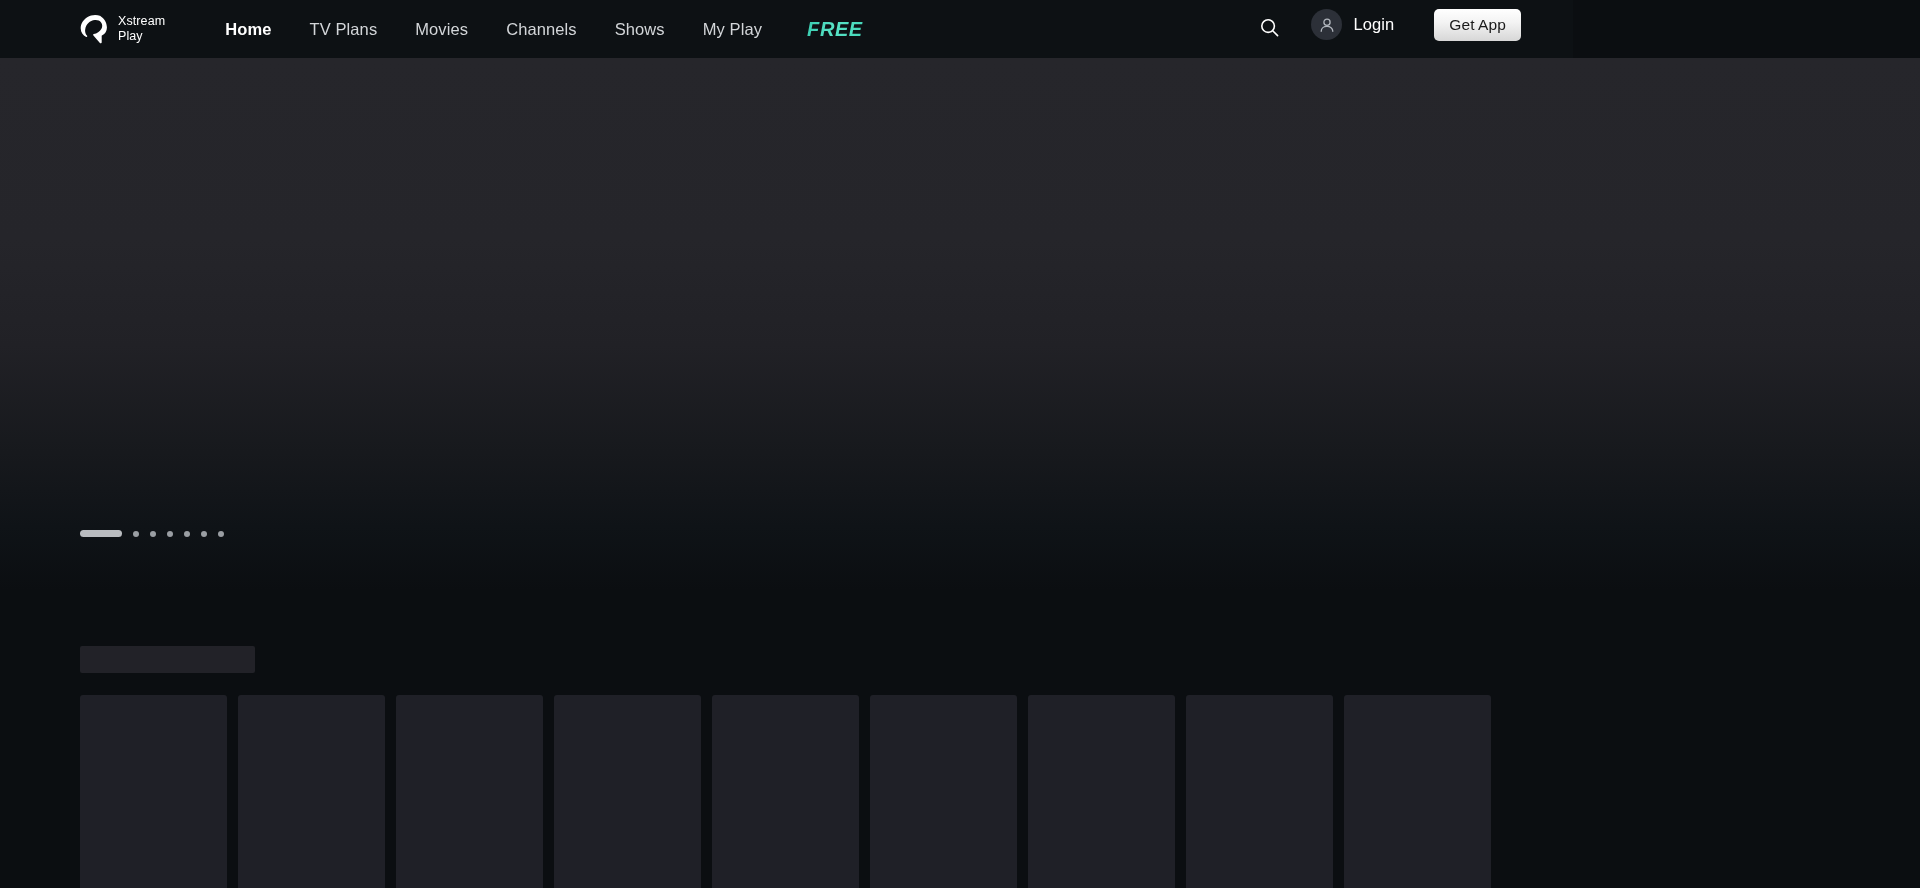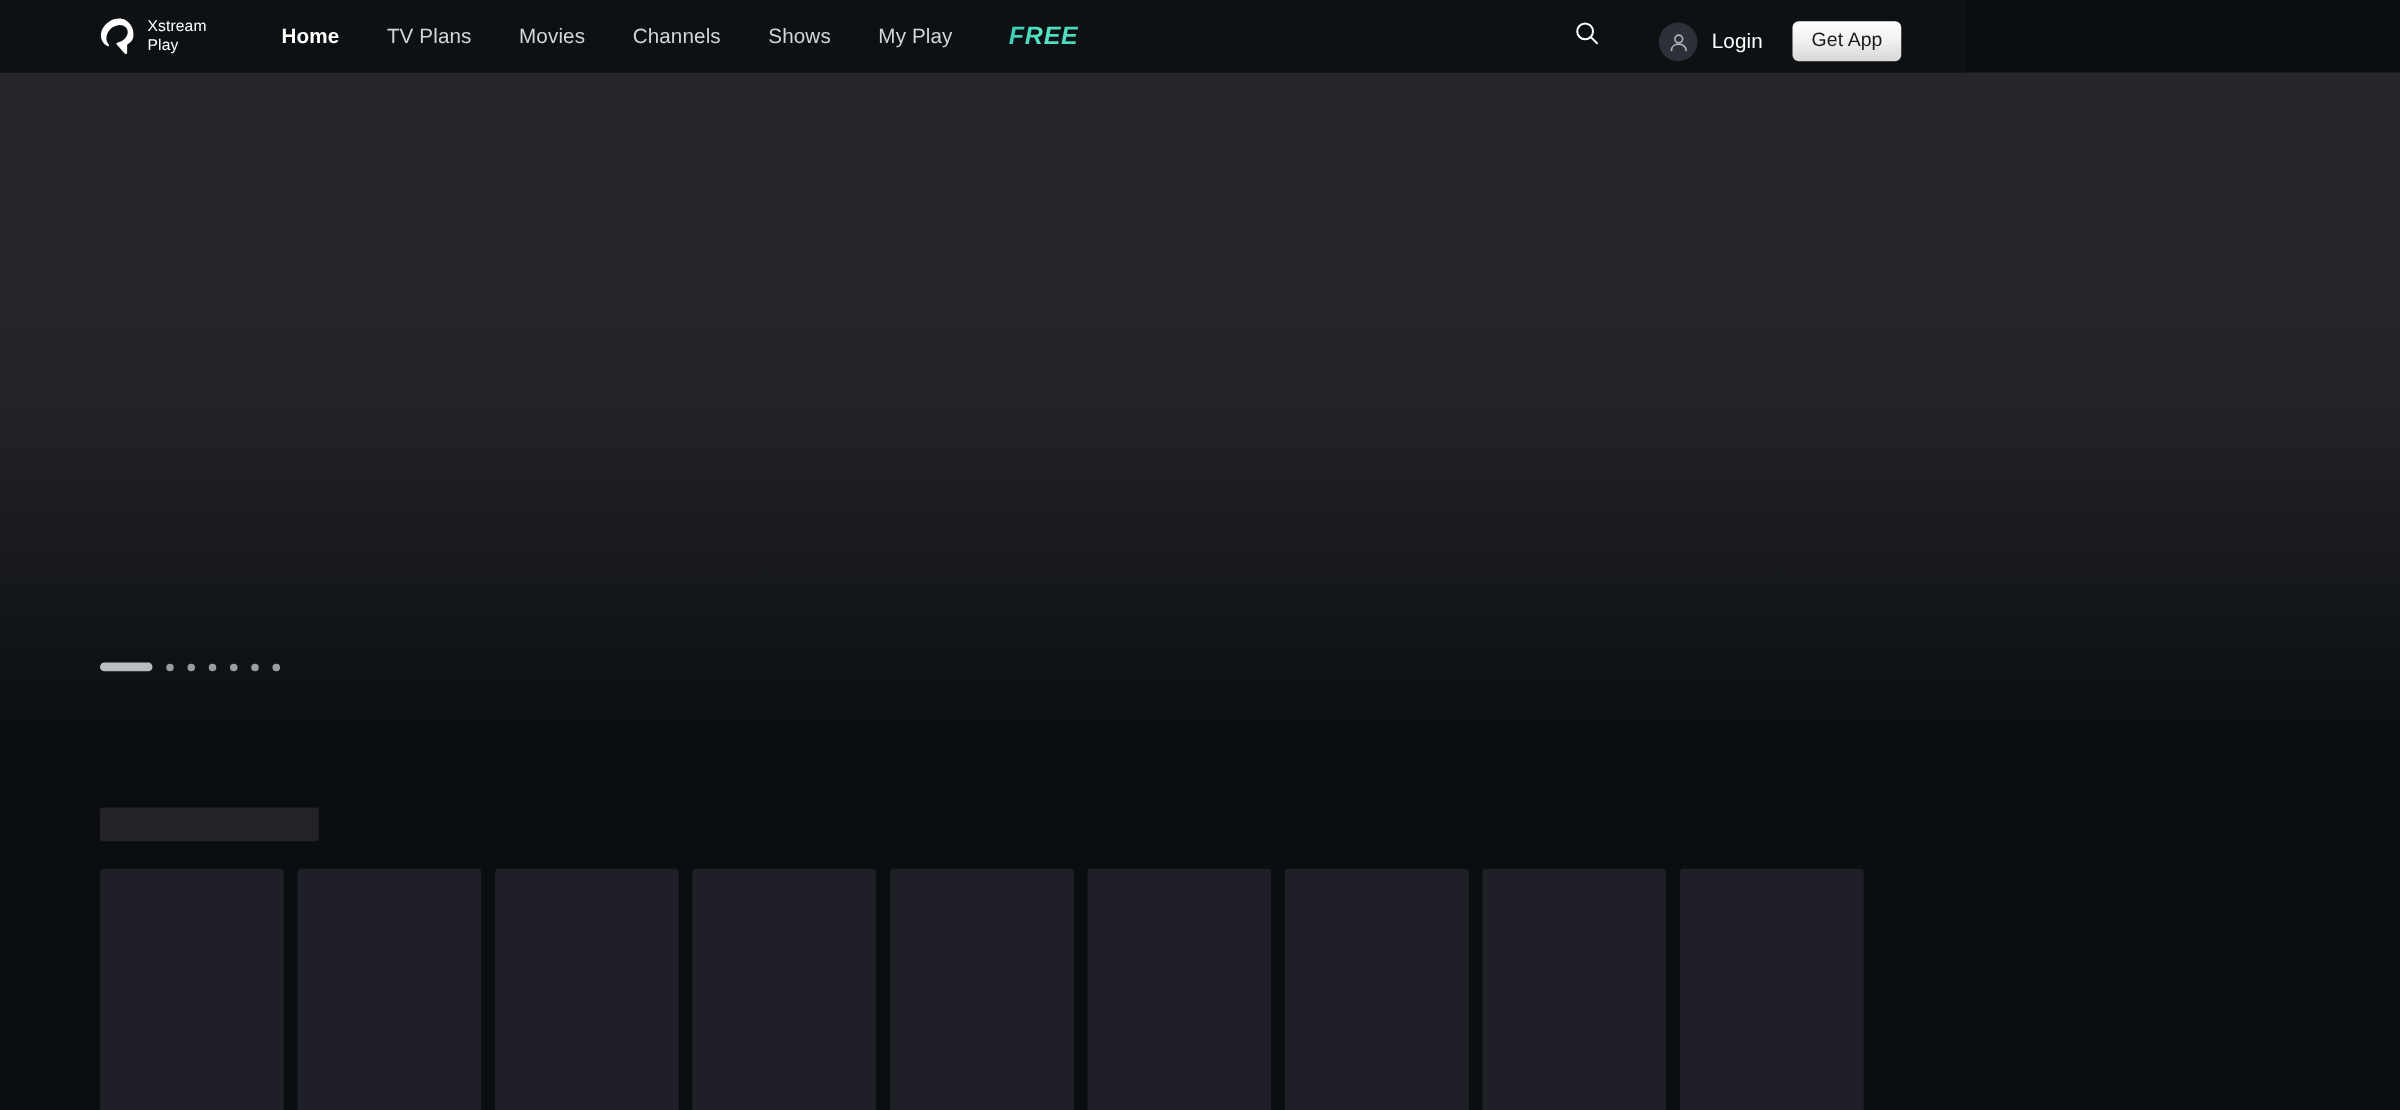--- a/index.html
+++ b/index.html
@@ -44,42 +44,42 @@
     margin-left:20px; padding:0 6px;
     font-size:20px; font-weight:800; font-style:italic;
     letter-spacing:.6px; line-height:58px; cursor:pointer;
     background:linear-gradient(100deg,#2ec4a8 0%,#58e3c6 48%,#3fd3b5 100%);
     -webkit-background-clip:text; background-clip:text;
     -webkit-text-fill-color:transparent; color:#4fdcc0;text-decoration:underline;
   }
 
   .header-right {
     margin-left:auto; margin-right:52px;
-    display:flex; align-items:flex-end; gap:16px;
+    display:flex; align-items:flex-start; gap:0;
   }
   .icon-btn {
     width:40px; height:40px; display:flex;
     align-items:center; justify-content:center;
     cursor:pointer; border-radius:50%;
   }
   .account {
     display:flex; align-items:center; gap:11px;
     margin-left:22px; cursor:pointer;
   }
   .avatar {
     width:31px; height:31px; border-radius:50%;
     background:#2c3038; display:flex;
     align-items:center; justify-content:center;
   }
   .login-label {
     color:#ffffff; font-size:16.5px; font-weight:400;
     letter-spacing:.1px;
   }
   .getapp {
-    margin-left:8px;
+    margin-left:40px;
     height:31px; padding:16px 15px;
     border:none; border-radius:5px;
     background:linear-gradient(180deg,#ffffff 0%,#f3f3f3 42%,#d7d7d7 100%);
     color:#1a1a1a; font-size:15.5px; font-weight:400;
     font-family:"Liberation Sans", sans-serif;
     cursor:pointer; letter-spacing:.1px;
     display:flex; align-items:center; justify-content:center;
   }
 
   

